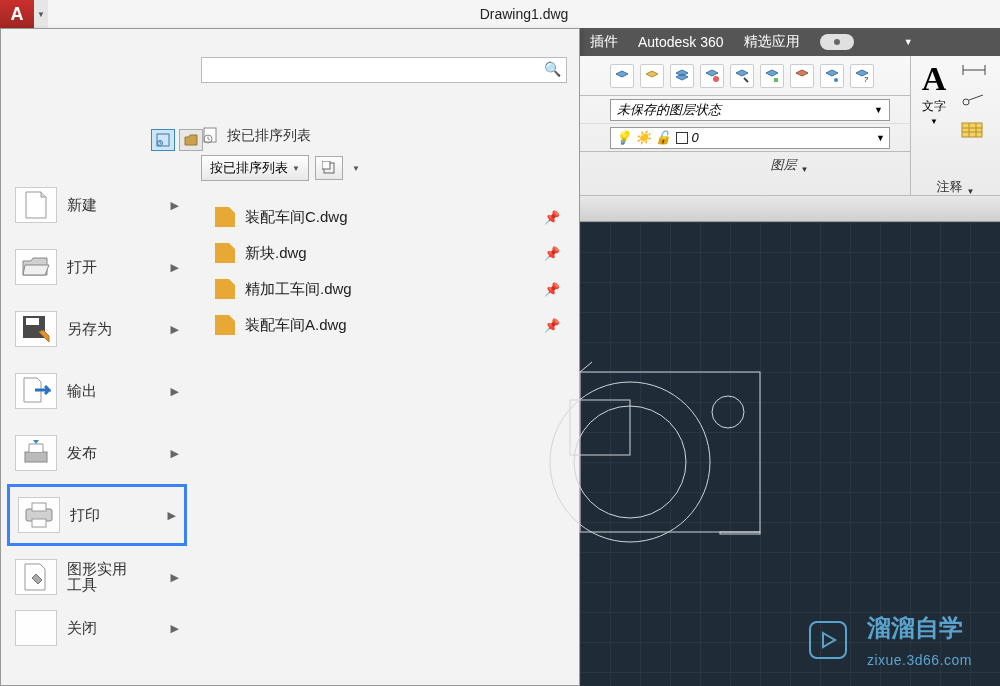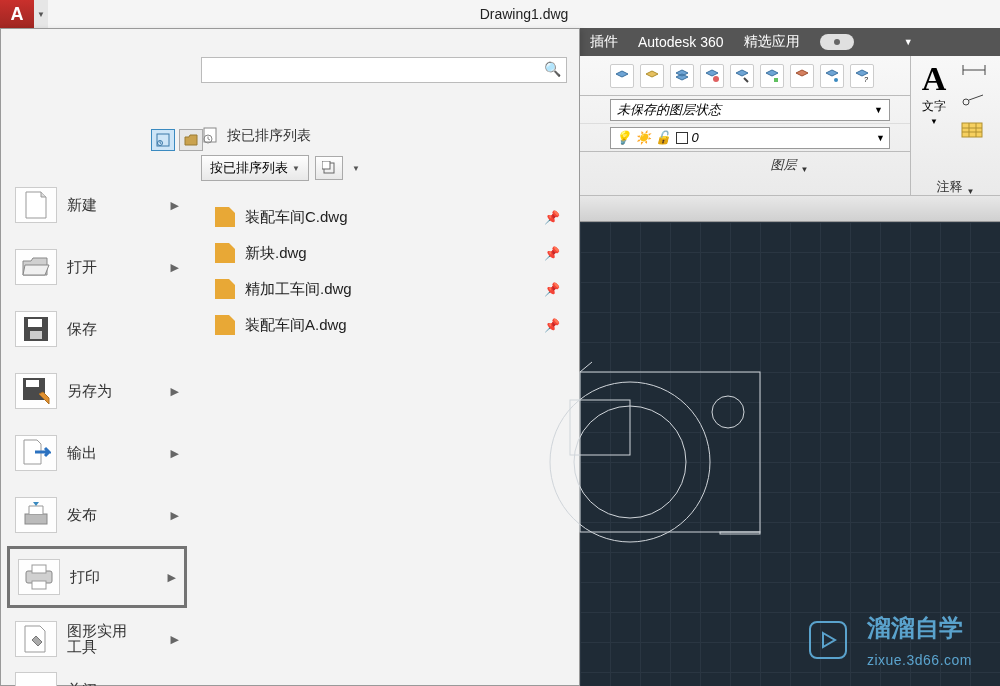--- a/index.html
+++ b/index.html
@@ -19,21 +19,21 @@
 .search-bar { position: absolute; top: 28px; left: 200px; width: 366px; height: 26px; background: #fff; border: 1px solid #bbb; }
 .search-bar::after { content: "🔍"; position: absolute; right: 4px; top: 3px; font-size: 14px; color: #888; }
 
 .view-icons { position: absolute; top: 100px; left: 150px; display: flex; gap: 4px; }
 .view-icons .vi { width: 24px; height: 22px; background: #fff; border: 1px solid #3a8ac0; display: flex; align-items: center; justify-content: center; font-size: 12px; }
 .view-icons .vi.sel { background: #cde5f7; }
 .vi2 { background: #e7e7e7 !important; border-color: #aaa !important; }
 
 .left-list { position: absolute; top: 145px; left: 6px; width: 180px; }
 .menu-item { display: flex; align-items: center; height: 62px; padding: 0 8px; position: relative; font-size: 15px; color: #333; }
-.menu-item.highlight { border: 3px solid #737373; }
+.menu-item.highlight { border: 3px solid #3b82f6; }
 .menu-item .micon { width: 42px; height: 36px; background: #fefefe; border: 1px solid #ccc; margin-right: 10px; display: flex; align-items: center; justify-content: center; font-size: 18px; }
 .menu-item .marrow { position: absolute; right: 8px; font-size: 11px; color: #666; }
 .menu-item .mlabel2 { display: flex; flex-direction: column; font-size: 15px; line-height: 1.1; }
 
 .right-panel { position: absolute; top: 98px; left: 200px; width: 366px; }
 .recent-header { display: flex; align-items: center; font-size: 14px; color: #333; margin-bottom: 10px; }
 .recent-header .clk { width: 20px; height: 18px; margin-right: 6px; display: flex; align-items: center; justify-content: center; }
 
 .sort-row { display: flex; align-items: center; gap: 6px; margin-bottom: 18px; }
 .sort-dd { background: linear-gradient(#fefefe,#e8e8e8); border: 1px solid #aaa; padding: 3px 8px; font-size: 13px; display: flex; align-items: center; gap: 4px; }
@@ -135,30 +135,20 @@
     </div>
     <div class="menu-item">
       <span class="micon">
           <svg width="30" height="24" viewBox="0 0 30 24">
             <path d="M2 6 L10 6 L12 3 L26 3 L26 20 L2 20 Z" fill="#d0d0d0" stroke="#888"></path>
             <path d="M4 10 L28 10 L24 20 L2 20 Z" fill="#f0f0f0" stroke="#888"></path>
           </svg>
         </span>
       <span>打开</span>
       <span class="marrow">▶</span>
-    </div>
-    <div class="menu-item">
-      <span class="micon">
-          <svg width="28" height="28" viewBox="0 0 28 28">
-            <rect x="2" y="2" width="24" height="24" fill="#4a4a4a"></rect>
-            <rect x="6" y="4" width="14" height="8" fill="#fff"></rect>
-            <rect x="8" y="16" width="12" height="8" fill="#ccc"></rect>
-          </svg>
-        </span>
-      <span>保存</span>
     </div>
     <div class="menu-item">
       <span class="micon">
           <svg width="30" height="30" viewBox="0 0 30 30">
             <rect x="2" y="2" width="22" height="22" fill="#4a4a4a"></rect>
             <rect x="5" y="4" width="13" height="7" fill="#fff"></rect>
             <path d="M18 18 L28 28 L28 22 L22 16 Z" fill="#e09030" stroke="#b07020"></path>
           </svg>
         </span>
       <span>另存为</span>

